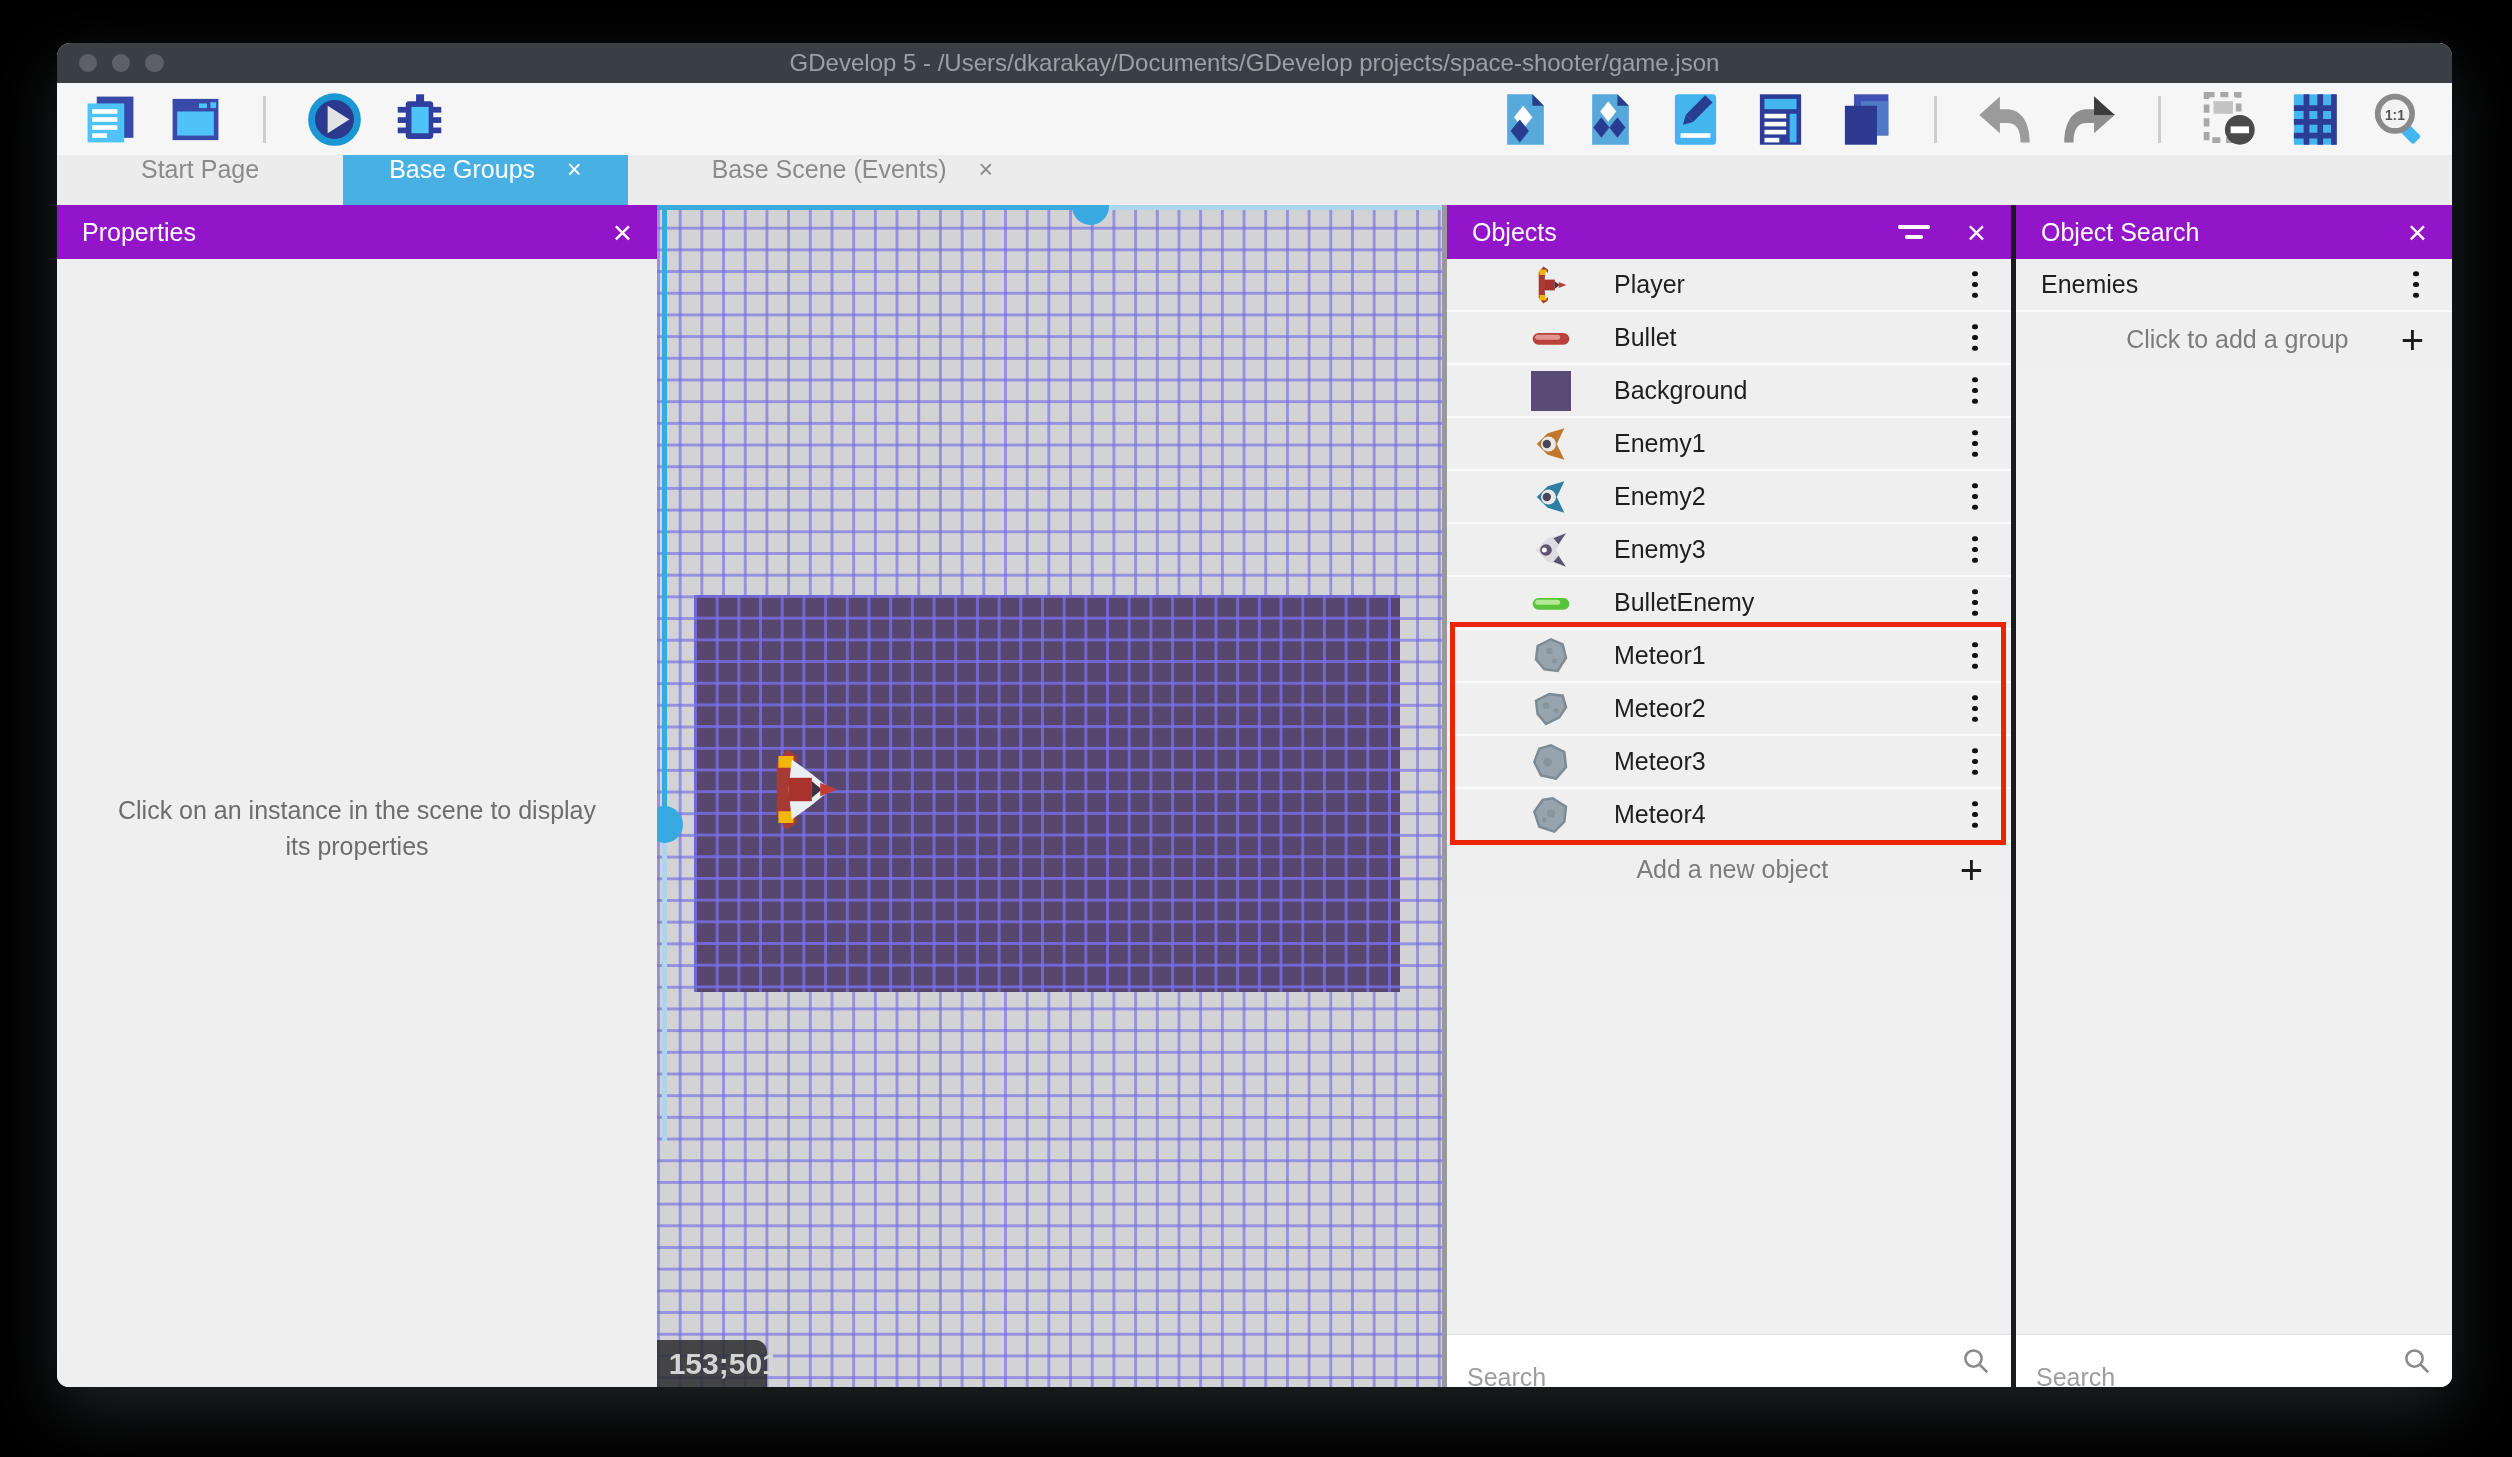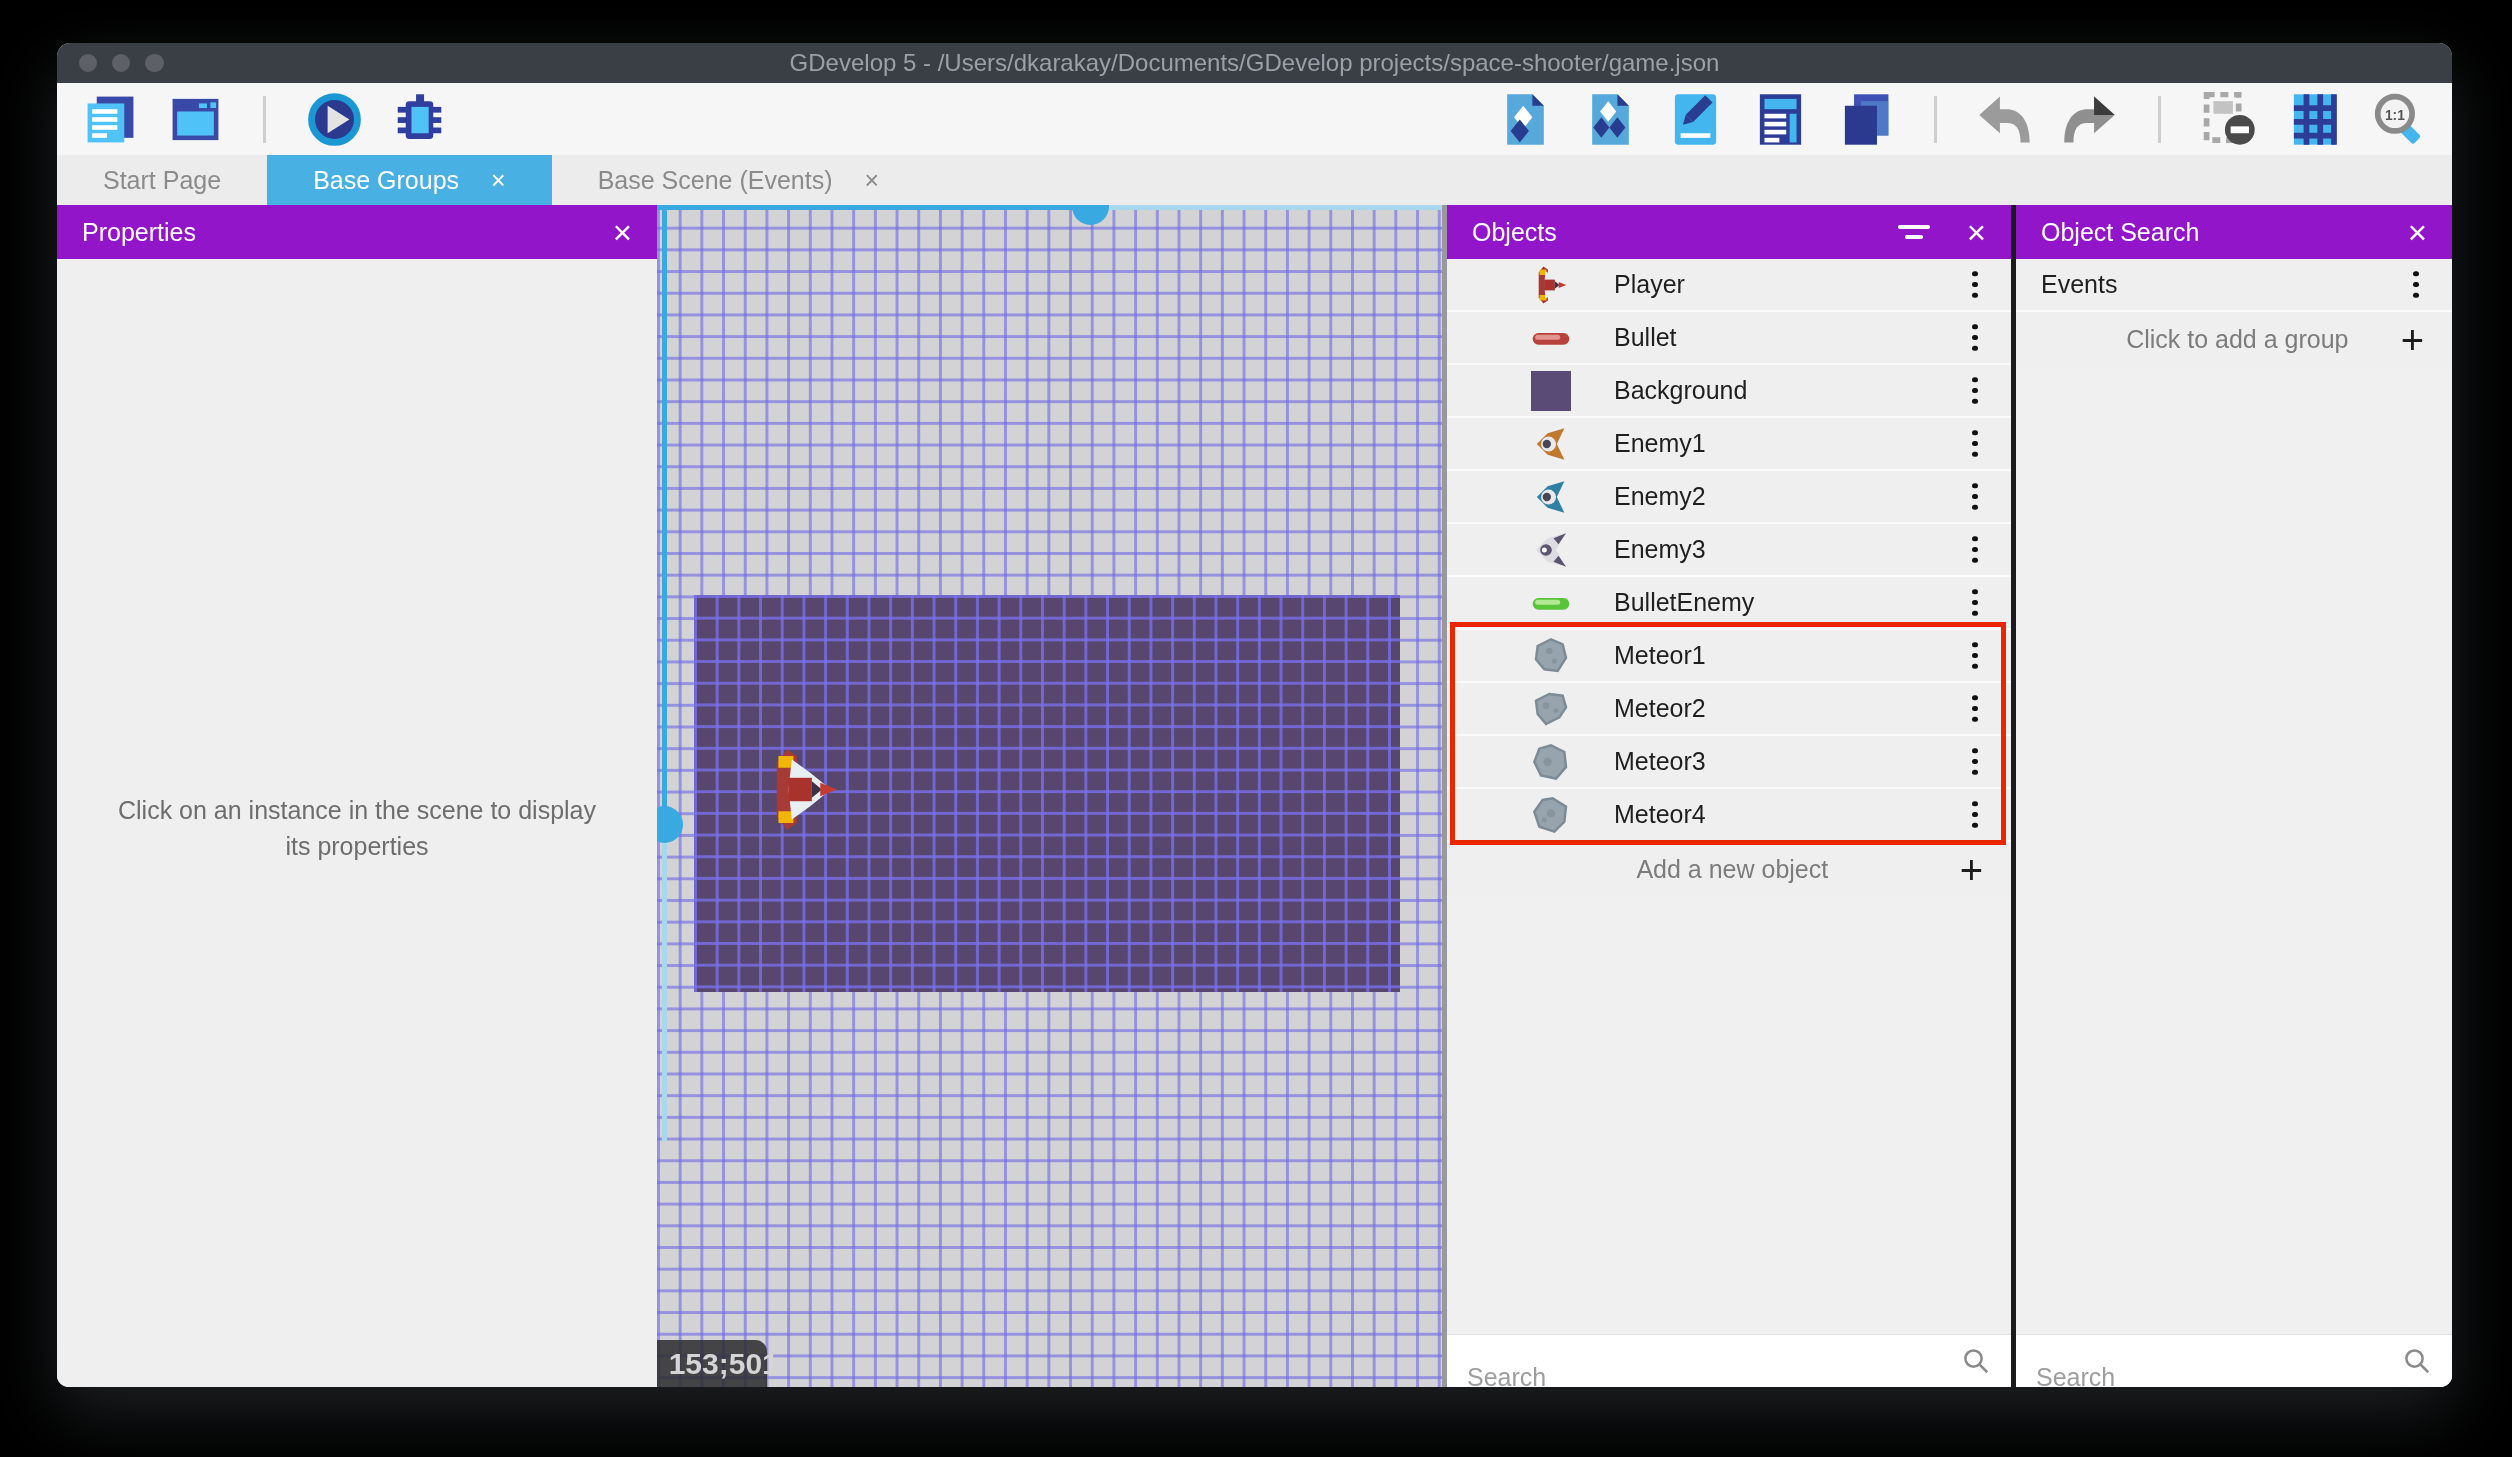--- a/index.html
+++ b/index.html
@@ -20,21 +20,21 @@
   .toolbar { height:72px; background:#f6f6f7; display:flex; align-items:center;
              padding:0 23px; flex:0 0 auto; }
   .tgroup { display:flex; align-items:center; gap:25px; }
   .tbtn { width:60px; height:60px; display:flex; align-items:center; justify-content:center; }
   .tbtn svg { width:55px; height:55px; }
   .tsep { width:2.5px; height:47px; background:#cfcfcf; margin:0 13.3px; }
   .tspacer { flex:1; }
 
   
   .tabbar { height:50px; background:#ececec; display:flex; align-items:stretch; flex:0 0 auto; }
-  .tab { display:flex; align-items:center; gap:32px; padding:0 46px; font-size:25px; color:#8b8b8b; }
+  .tab { display:flex; gap:32px; padding:0 46px; font-size:25px; color:#8b8b8b;margin-left:38px; }
   .tab .tx { font-size:25px; color:#8b8b8b; }
   .tab.active { background:#49b0e3; color:#fff; }
   .tab.active .tx { color:#fff; }
 
   
   .main { flex:1; display:flex; min-height:0; }
   .vdiv-light { width:5px; background:#99999d; flex:0 0 auto; }
   .vdiv-dark  { width:5px; background:#1b1b1e; flex:0 0 auto; }
 
   .panel-header { height:54px; background:#9315c9; color:#fff; display:flex; align-items:center;
@@ -457,21 +457,21 @@
 
     <div class="vdiv-dark"></div>
 
     <div class="groups">
       <div class="panel-header">
         <span class="ph-title">Object Search</span>
         <span class="close-x">×</span>
       </div>
 
       <div class="row g-row">
-        <span class="row-label">Events</span>
+        <span class="row-label">Enemies</span>
         <span class="dots"></span>
       </div>
 
       <div class="add-row">
         <span class="add-label">Click to add a group</span>
         <span class="plus">+</span>
       </div>
 
       <div class="panel-spacer"></div>
 

